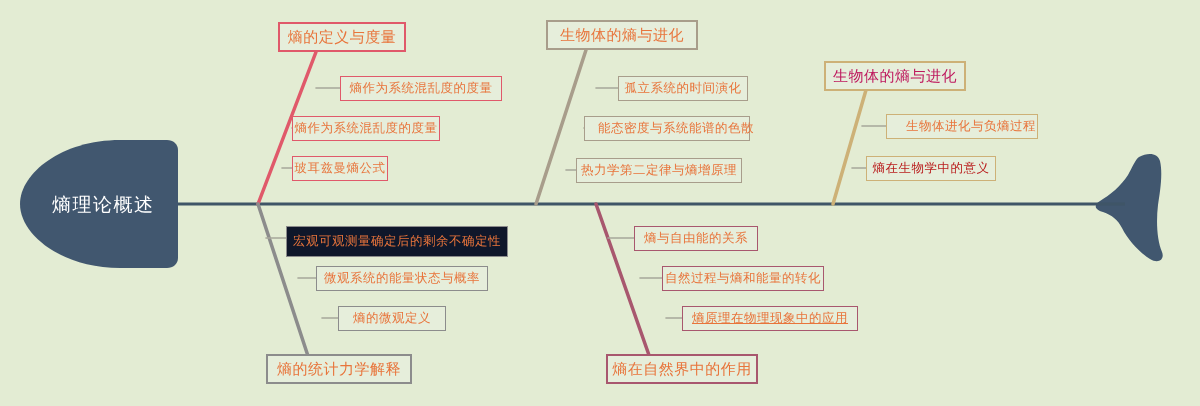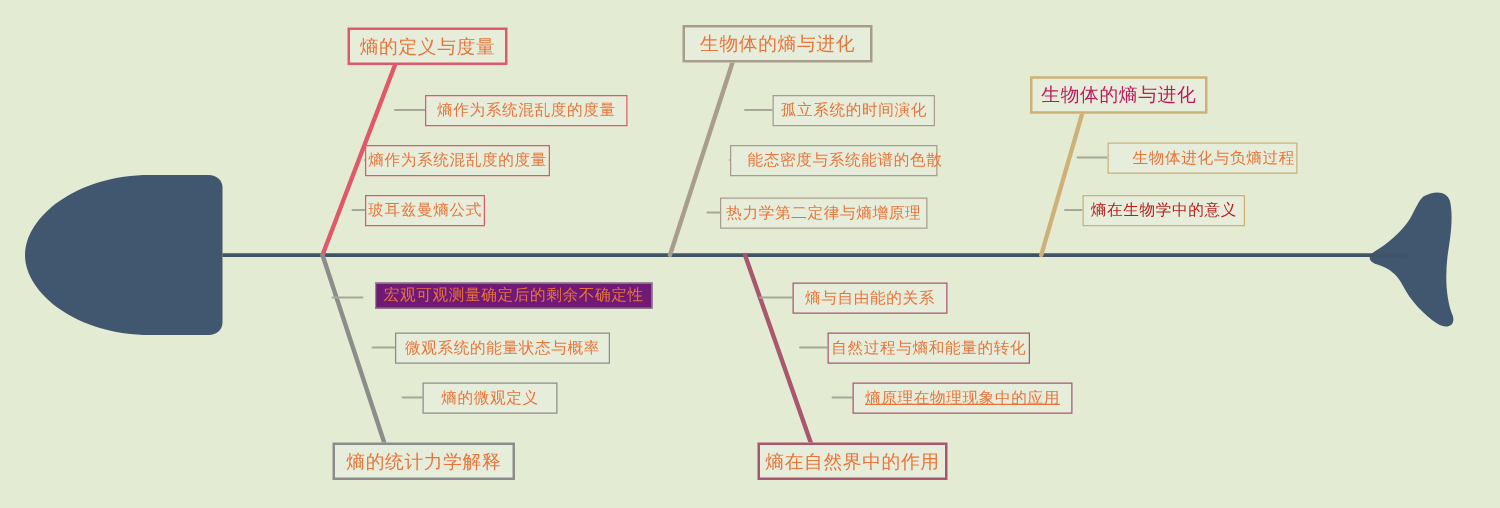--- a/index.html
+++ b/index.html
@@ -63,35 +63,36 @@
         <line x1="852" y1="168" x2="866" y2="168" stroke="#a7a79a" stroke-width="1.6" stroke-linecap="round"></line>
         <line x1="266" y1="238" x2="290" y2="238" stroke="#a7a79a" stroke-width="1.6" stroke-linecap="round"></line>
         <line x1="298" y1="278" x2="316" y2="278" stroke="#a7a79a" stroke-width="1.6" stroke-linecap="round"></line>
         <line x1="322" y1="318" x2="338" y2="318" stroke="#a7a79a" stroke-width="1.6" stroke-linecap="round"></line>
         <line x1="608" y1="238" x2="634" y2="238" stroke="#a7a79a" stroke-width="1.6" stroke-linecap="round"></line>
         <line x1="640" y1="278" x2="662" y2="278" stroke="#a7a79a" stroke-width="1.6" stroke-linecap="round"></line>
         <line x1="666" y1="318" x2="682" y2="318" stroke="#a7a79a" stroke-width="1.6" stroke-linecap="round"></line>
       </g>
   </svg>
 
+  <div class="head-label" style="left: 52px; top: 192px;">熵理论概述</div>
 
   <div id="nodes">
       <div class="node main" style="left: 278px; top: 22px; width: 128px; height: 30px; border-color: rgb(224, 89, 106); color: rgb(232, 116, 59); background: rgb(230, 238, 219);">熵的定义与度量</div>
       <div class="node sub" style="left: 340px; top: 76px; width: 162px; height: 25px; border-color: rgb(224, 89, 106); color: rgb(232, 116, 59); background: rgb(230, 238, 219);">熵作为系统混乱度的度量</div>
       <div class="node sub" style="left: 292px; top: 116px; width: 148px; height: 25px; border-color: rgb(224, 89, 106); color: rgb(232, 116, 59); background: rgb(230, 238, 219);">熵作为系统混乱度的度量</div>
       <div class="node sub" style="left: 292px; top: 156px; width: 96px; height: 25px; border-color: rgb(224, 89, 106); color: rgb(232, 116, 59); background: rgb(230, 238, 219);">玻耳兹曼熵公式</div>
       <div class="node main" style="left: 546px; top: 20px; width: 152px; height: 30px; border-color: rgb(168, 157, 139); color: rgb(232, 116, 59); background: rgb(230, 238, 219);">生物体的熵与进化</div>
       <div class="node sub" style="left: 618px; top: 76px; width: 130px; height: 25px; border-color: rgb(168, 157, 139); color: rgb(232, 116, 59); background: rgb(230, 238, 219);">孤立系统的时间演化</div>
       <div class="node sub" style="left: 584px; top: 116px; width: 166px; height: 25px; border-color: rgb(168, 157, 139); color: rgb(232, 116, 59); background: rgb(230, 238, 219); padding-left: 28px;">能态密度与系统能谱的色散</div>
       <div class="node sub" style="left: 576px; top: 158px; width: 166px; height: 25px; border-color: rgb(168, 157, 139); color: rgb(232, 116, 59); background: rgb(230, 238, 219);">热力学第二定律与熵增原理</div>
       <div class="node main" style="left: 824px; top: 61px; width: 142px; height: 30px; border-color: rgb(205, 177, 119); color: #be185d; background: rgb(230, 238, 219);">生物体的熵与进化</div>
       <div class="node sub" style="left: 886px; top: 114px; width: 152px; height: 25px; border-color: rgb(205, 177, 119); color: rgb(232, 116, 59); background: rgb(230, 238, 219); padding-left: 28px;">生物体进化与负熵过程</div>
       <div class="node sub" style="left: 866px; top: 156px; width: 130px; height: 25px; border-color: rgb(205, 177, 119); color: #b91c1c; background: rgb(230, 238, 219);">熵在生物学中的意义</div>
       <div class="node main" style="left: 266px; top: 354px; width: 146px; height: 30px; border-color: rgb(140, 140, 140); color: rgb(232, 116, 59); background: rgb(230, 238, 219);">熵的统计力学解释</div>
-      <div class="node sub" style="left: 300px; top: 226px; width: 222px; height: 21px; border-color: rgb(140, 140, 140); color: rgb(232, 116, 59); background: #701a75;">宏观可观测量确定后的剩余不确定性</div>
+      <div class="node sub" style="left: 286px; top: 226px; width: 222px; height: 31px; border-color: rgb(140, 140, 140); color: rgb(232, 116, 59); background: #0f172a;">宏观可观测量确定后的剩余不确定性</div>
       <div class="node sub" style="left: 316px; top: 266px; width: 172px; height: 25px; border-color: rgb(140, 140, 140); color: rgb(232, 116, 59); background: rgb(230, 238, 219);">微观系统的能量状态与概率</div>
       <div class="node sub" style="left: 338px; top: 306px; width: 108px; height: 25px; border-color: rgb(140, 140, 140); color: rgb(232, 116, 59); background: rgb(230, 238, 219);">熵的微观定义</div>
       <div class="node main" style="left: 606px; top: 354px; width: 152px; height: 30px; border-color: rgb(168, 87, 110); color: rgb(232, 116, 59); background: rgb(230, 238, 219);">熵在自然界中的作用</div>
       <div class="node sub" style="left: 634px; top: 226px; width: 124px; height: 25px; border-color: rgb(168, 87, 110); color: rgb(232, 116, 59); background: rgb(230, 238, 219);">熵与自由能的关系</div>
       <div class="node sub" style="left: 662px; top: 266px; width: 162px; height: 25px; border-color: rgb(168, 87, 110); color: rgb(232, 116, 59); background: rgb(230, 238, 219);">自然过程与熵和能量的转化</div>
       <div class="node sub" style="left: 682px; top: 306px; width: 176px; height: 25px; border-color: rgb(168, 87, 110); color: rgb(232, 116, 59); background: rgb(230, 238, 219); text-decoration: underline;">熵原理在物理现象中的应用</div>
     </div>
 
 </div>
 

